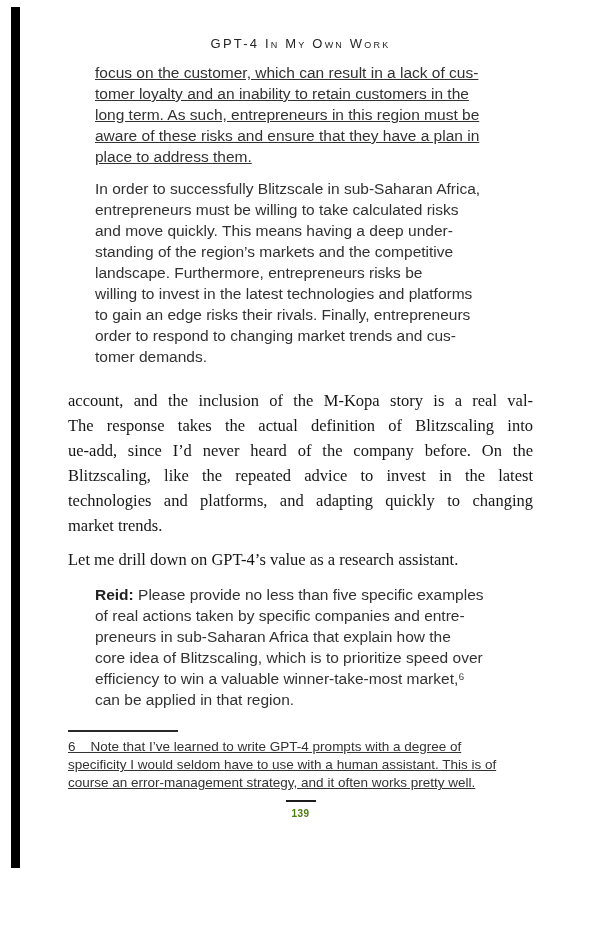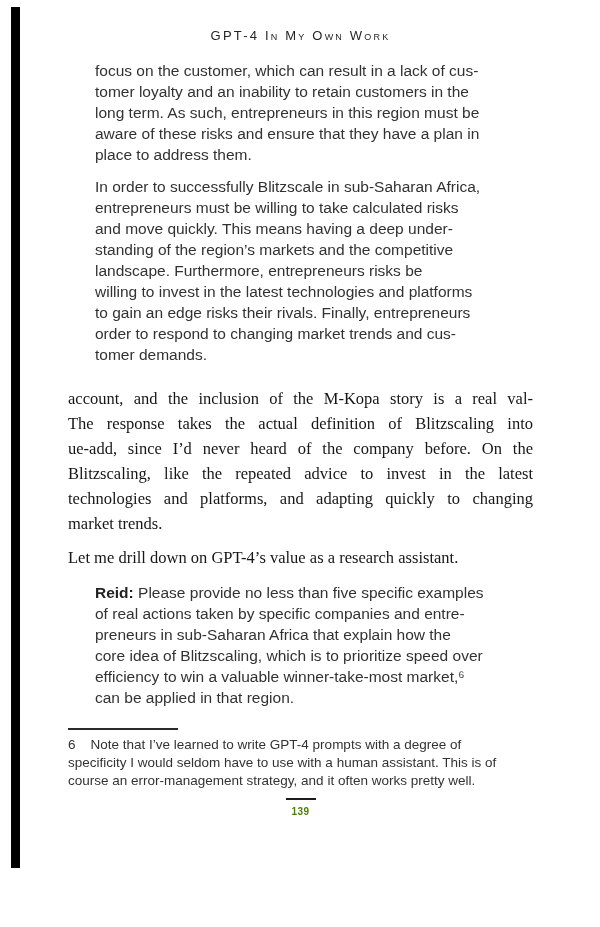--- a/index.html
+++ b/index.html
@@ -18,39 +18,39 @@
     width: 9px;
     height: 861px;
   }
   .content {
     position: absolute;
     left: 68px;
     top: 0;
     width: 465px;
   }
   .running-header {
-    margin-top: 28px;
+    margin-top: 36px;
     text-align: center;
     font-family: "Liberation Sans", sans-serif;
     font-size: 13px;
     line-height: 16px;
     font-weight: 500;
     font-variant: small-caps;
     letter-spacing: 2.2px;
     color: #252525;
   }
   .quote-block {
     margin-left: 27px;
     width: 432px;
     font-family: "Liberation Sans", sans-serif;
     font-size: 15.5px;
     line-height: 21px;
     color: #323232;
   }
-  .quote-1 { margin-top: 16px; }
+  .quote-1 { margin-top: 10px; text-decoration: underline; }
   .quote-2 { margin-top: 11px; }
   .serif-para {
     margin-top: 21px;
     width: 465px;
     font-family: "Liberation Serif", "DejaVu Serif", serif;
     font-size: 16.5px;
     line-height: 25px;
     color: #161616;
   }
   .serif-line-para {
@@ -69,20 +69,21 @@
     height: 0;
     border-top: 2px solid #2a2a2a;
   }
   .footnote-text {
     margin-top: 6px;
     width: 468px;
     font-family: "Liberation Sans", sans-serif;
     font-size: 13.5px;
     line-height: 18px;
     color: #333333;
+    text-decoration: underline;
   }
   .page-footer { margin-top: 8px; }
   .footer-rule {
     width: 30px;
     height: 0;
     margin: 0 auto;
     border-top: 2px solid #1c1c1c;
   }
   .page-number {
     margin-top: 4px;

